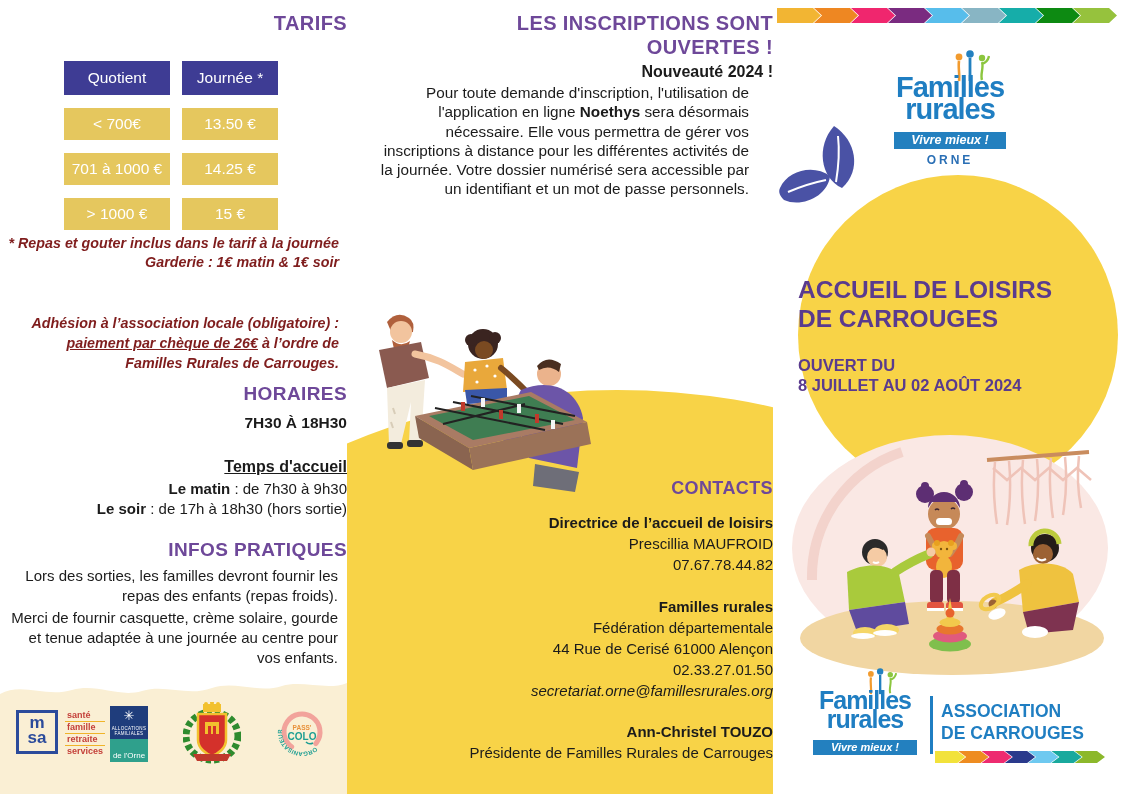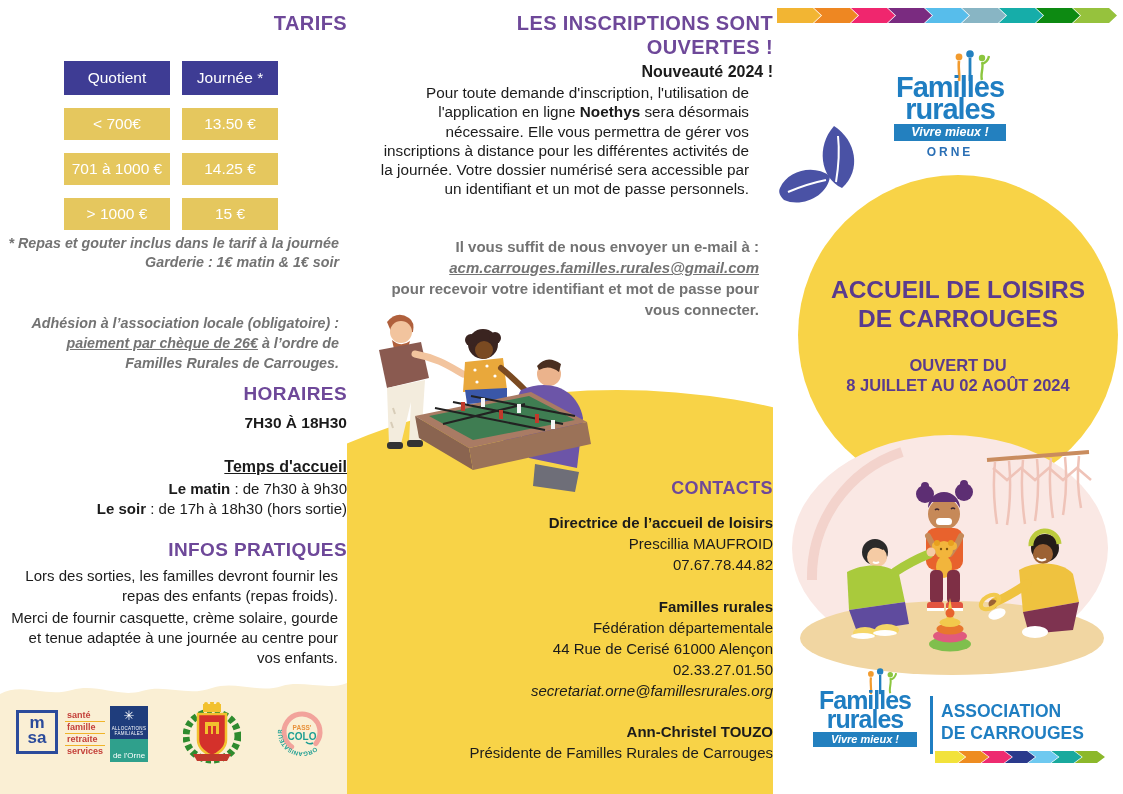--- a/index.html
+++ b/index.html
@@ -8,21 +8,21 @@
   .abs{position:absolute;}
   .ctr{text-align:right;}
 
   
   #left-panel{position:absolute;left:0;top:0;width:347px;height:794px;overflow:hidden;}
   #middle-panel{position:absolute;left:347px;top:0;width:426px;height:794px;overflow:hidden;}
   #right-panel{position:absolute;left:773px;top:0;width:350px;height:794px;overflow:hidden;}
 
   
   .h-purple{color:#6E4899;font-weight:bold;letter-spacing:.4px;}
-  .indigo{color:#737373;}
+  .indigo{color:#7f1d1d;}
   .body-txt{font-size:15px;line-height:20px;}
 
   
   #tarifs-title{left:0;right:0;top:12px;font-size:20px;}
   #tarifs-table{left:64px;top:61px;display:grid;grid-template-columns:106px 96px;
                 column-gap:12px;row-gap:13px;}
   #tarifs-table .hdr{background:#3E3C94;color:#fff;height:34px;display:flex;
                 align-items:center;justify-content:center;font-size:15.5px;}
   #tarifs-table .cell{background:#E5C75E;color:#fff;height:32px;display:flex;
                 align-items:center;justify-content:center;font-size:15.5px;}
@@ -78,31 +78,31 @@
      clip-path:polygon(0 0,calc(100% - 8px) 0,100% 50%,calc(100% - 8px) 100%,0 100%,8px 50%);}
   .chevbar i:first-child{margin-left:0;clip-path:polygon(0 0,calc(100% - 8px) 0,100% 50%,calc(100% - 8px) 100%,0 100%);}
   #top-chevrons{left:4px;top:8px;width:340px;height:15px;}
   #footer-chevrons{left:162px;top:751px;width:170px;height:12px;}
 
   .fr-logo{position:absolute;width:112px;text-align:center;color:#1F7EC2;font-weight:bold;z-index:4;}
   .fr-logo .figs{display:block;margin:0 auto -7px 58px;}
   .fr-logo .l1{font-size:29px;line-height:25px;letter-spacing:-1px;}
   .fr-logo .l2{font-size:29px;line-height:25px;margin-top:-3px;letter-spacing:-1px;}
   .fr-logo .ribbon{background:#2380BF;color:#fff;font-style:italic;font-size:12.5px;
-      line-height:17px;margin-top:2px;font-weight:bold;}
+      line-height:17px;margin-top:10px;font-weight:bold;}
   .fr-logo .region{font-size:12px;letter-spacing:3px;color:#2A6FB5;margin-top:4px;}
   #logo-top{left:121px;top:50px;}
   #logo-footer{left:40px;top:668px;width:104px;}
   #logo-footer .l1,#logo-footer .l2{font-size:25px;line-height:22px;}
   #logo-footer .figs{margin:0 auto -6px 52px;}
   #logo-footer .ribbon{font-size:11px;line-height:15px;}
 
   #leaves{left:5px;top:126px;z-index:2;}
   #title-circle{left:25px;top:175px;width:320px;height:320px;border-radius:50%;background:#F8D347;
-      z-index:1;display:flex;flex-direction:column;justify-content:center;text-align:center;color:#5A3B8E;}
+      z-index:1;display:flex;flex-direction:column;justify-content:center;color:#5A3B8E;}
   #circle-title{font-size:24.5px;line-height:29px;font-weight:bold;}
   #circle-sub{font-size:16.5px;line-height:20px;font-weight:bold;margin-top:22px;}
   #children{left:14px;top:430px;z-index:2;}
   #assoc-divider{left:157px;top:696px;width:3px;height:58px;background:#1F7EC2;}
   #assoc-text{left:168px;top:700px;font-size:17.5px;line-height:22px;font-weight:bold;color:#1F7EC2;}
 </style>
 </head>
 <body>
 
 <div id="page">
@@ -199,25 +199,20 @@
 
     <div id="mid-title" class="abs ctr h-purple">
       <span>LES INSCRIPTIONS SONT</span><br>
       <span>OUVERTES !</span>
     </div>
     <div id="mid-new" class="abs ctr">Nouveauté 2024 !</div>
     <div id="mid-para" class="abs ctr">
       <span>Pour toute demande d'inscription, l'utilisation de l'application en ligne </span><b>Noethys</b><span> sera désormais nécessaire. Elle vous permettra de gérer vos inscriptions à distance pour les différentes activités de la journée. Votre dossier numérisé sera accessible par un identifiant et un mot de passe personnels.</span>
     </div>
 
-    <div id="mid-email" class="abs ctr indigo">
-      <span>Il vous suffit de nous envoyer un e-mail à :</span><br>
-      <span class="email-link">acm.carrouges.familles.rurales@gmail.com</span><br>
-      <span>pour recevoir votre identifiant et mot de passe pour vous connecter.</span>
-    </div>
 
     <svg id="foosball" class="abs" width="300" height="212" viewBox="0 0 300 212">
 
       <path d="M38,26 q10,-12 22,-4 q6,4 4,14 l-20,4 Z" fill="#B0603C"></path>
       <circle cx="52" cy="36" r="11" fill="#F2C49E"></circle>
       <path d="M43,44 q9,8 18,1 l-2,7 -14,1 Z" fill="#B0603C"></path>
       <path d="M30,54 L72,46 L80,82 L38,92 Z" fill="#8A5A50"></path>
       <path d="M66,58 C88,62 100,70 114,78" stroke="#F2C49E" stroke-width="7" fill="none" stroke-linecap="round"></path>
       <path d="M38,92 L76,84 L72,146 L60,146 L62,106 L52,148 L40,148 Z" fill="#F3ECDD"></path>
       <path d="M44,112 l2,6 M42,126 l2,6" stroke="#d8cdb8" stroke-width="2"></path>

